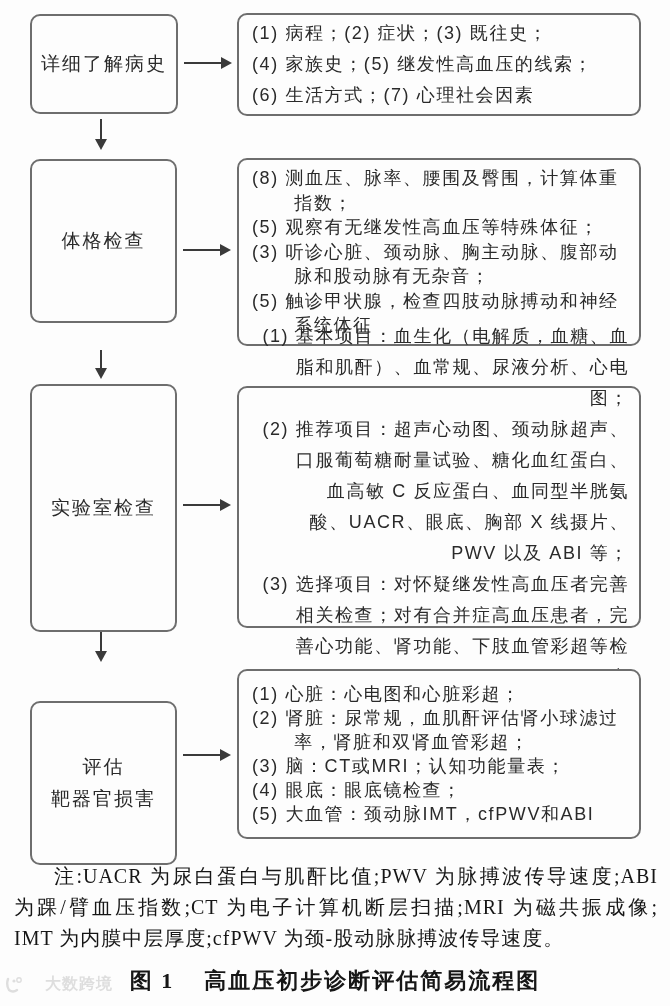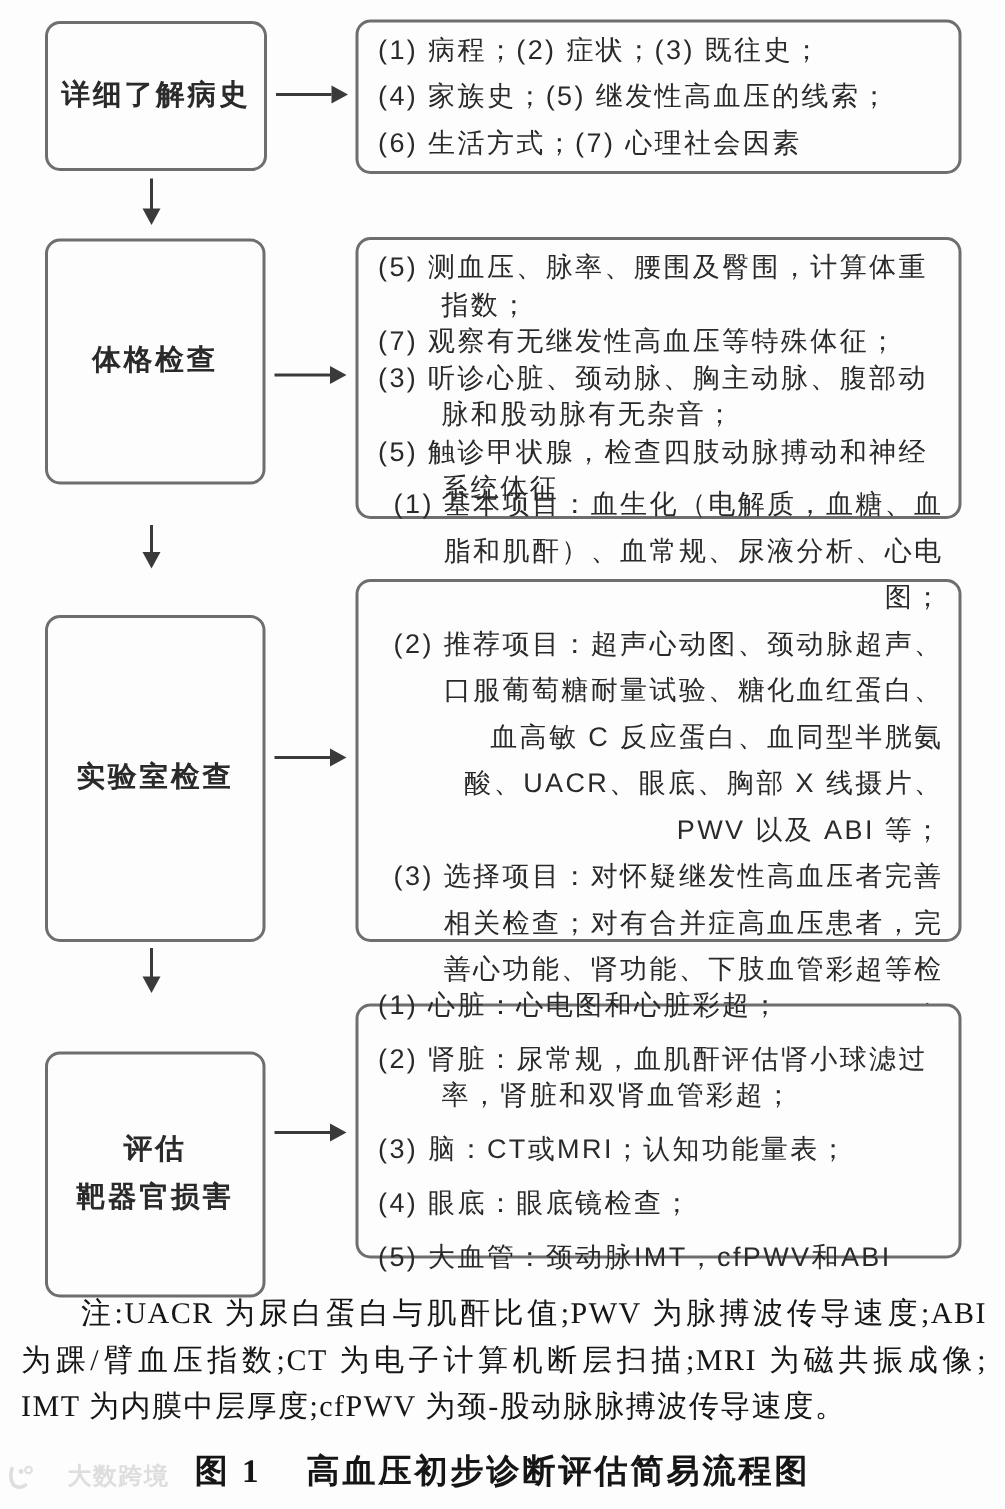--- a/index.html
+++ b/index.html
@@ -5,21 +5,21 @@
   html,body{margin:0;padding:0;background:#ffffff;}
   .canvas{
     position:relative;width:670px;height:1006px;background:#fdfdfd;
     font-family:"Liberation Sans",sans-serif;color:#262626;overflow:hidden;
   }
   
   .lbox{
     position:absolute;border:2px solid #6e6e6e;border-radius:10px;
     display:flex;align-items:center;justify-content:center;text-align:center;
     font-size:19px;letter-spacing:2px;line-height:1.7;color:#2a2a2a;
-    white-space:pre-line;background:#fdfdfd;box-sizing:border-box;font-weight:bold;
+    white-space:pre-line;background:#fdfdfd;box-sizing:border-box;
   }
   
   .rbox{
     position:absolute;border:2px solid #6e6e6e;border-radius:10px;
     box-sizing:border-box;padding:6px 10px 6px 13px;
     display:flex;flex-direction:column;justify-content:center;
     font-size:18px;letter-spacing:1.6px;color:#2a2a2a;background:#fdfdfd;
   }
   .rbox .item{padding-left:2.35em;text-indent:-2.35em;}
   .r0 .item{line-height:31px;}
@@ -69,40 +69,40 @@
   <div class="rbox r0" style="left:237px;top:13px;width:404px;height:103px;">
     <div class="item">(1) 病程；(2) 症状；(3) 既往史；</div>
     <div class="item">(4) 家族史；(5) 继发性高血压的线索；</div>
     <div class="item">(6) 生活方式；(7) 心理社会因素</div>
   </div>
   <div class="varrow" style="left:100px;top:119px;height:21px;"></div>
 
   <div class="lbox" style="left:30px;top:159px;width:147px;height:164px;">体格检查</div>
   <div class="harrow" style="left:183px;top:249px;width:37px;"></div>
   <div class="rbox r1" style="left:237px;top:158px;width:404px;height:188px;">
-    <div class="item">(5) 测血压、脉率、腰围及臀围，计算体重指数；</div>
-    <div class="item">(7) 观察有无继发性高血压等特殊体征；</div>
+    <div class="item">(8) 测血压、脉率、腰围及臀围，计算体重指数；</div>
+    <div class="item">(5) 观察有无继发性高血压等特殊体征；</div>
     <div class="item">(3) 听诊心脏、颈动脉、胸主动脉、腹部动脉和股动脉有无杂音；</div>
     <div class="item">(5) 触诊甲状腺，检查四肢动脉搏动和神经系统体征</div>
   </div>
   <div class="varrow" style="left:100px;top:350px;height:19px;"></div>
 
-  <div class="lbox" style="left:30px;top:410px;width:147px;height:218px;">实验室检查</div>
+  <div class="lbox" style="left:30px;top:384px;width:147px;height:248px;">实验室检查</div>
   <div class="harrow" style="left:183px;top:504px;width:37px;"></div>
   <div class="rbox r2" style="left:237px;top:386px;width:404px;height:242px;">
     <div class="item">(1) 基本项目：血生化（电解质，血糖、血脂和肌酐）、血常规、尿液分析、心电图；</div>
     <div class="item">(2) 推荐项目：超声心动图、颈动脉超声、口服葡萄糖耐量试验、糖化血红蛋白、血高敏 C 反应蛋白、血同型半胱氨酸、UACR、眼底、胸部 X 线摄片、PWV 以及 ABI 等；</div>
     <div class="item">(3) 选择项目：对怀疑继发性高血压者完善相关检查；对有合并症高血压患者，完善心功能、肾功能、下肢血管彩超等检查</div>
   </div>
   <div class="varrow" style="left:100px;top:632px;height:20px;"></div>
 
   <div class="lbox" style="left:30px;top:701px;width:147px;height:164px;">评估
 靶器官损害</div>
   <div class="harrow" style="left:183px;top:754px;width:37px;"></div>
-  <div class="rbox r3" style="left:237px;top:669px;width:404px;height:170px;gap:12px;">
+  <div class="rbox r3" style="left:237px;top:669px;width:404px;height:170px;">
     <div class="item">(1) 心脏：心电图和心脏彩超；</div>
     <div class="item">(2) 肾脏：尿常规，血肌酐评估肾小球滤过率，肾脏和双肾血管彩超；</div>
     <div class="item">(3) 脑：CT或MRI；认知功能量表；</div>
     <div class="item">(4) 眼底：眼底镜检查；</div>
     <div class="item">(5) 大血管：颈动脉IMT，cfPWV和ABI</div>
   </div>
 
   <div class="note">
     <div class="note-line">注:UACR 为尿白蛋白与肌酐比值;PWV 为脉搏波传导速度;ABI</div>
     <div class="note-line">为踝/臂血压指数;CT 为电子计算机断层扫描;MRI 为磁共振成像;</div>

